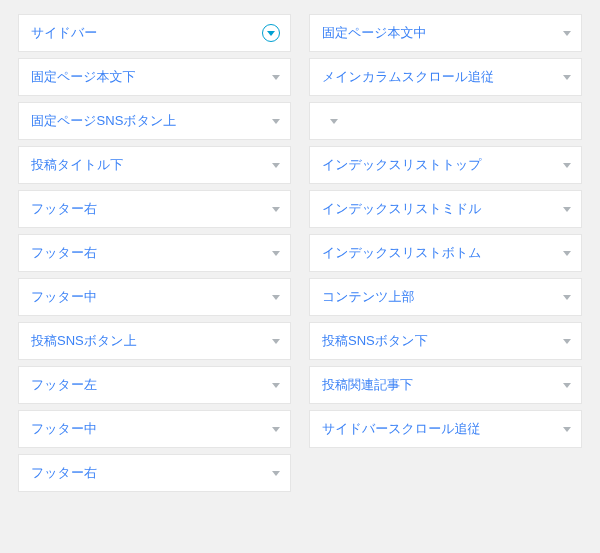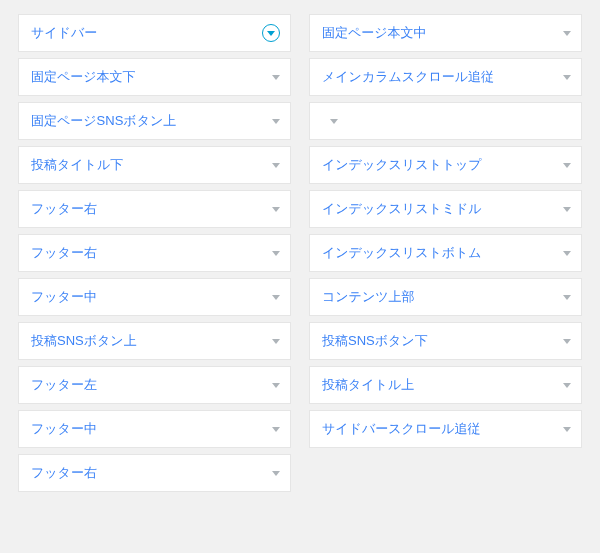--- a/index.html
+++ b/index.html
@@ -127,21 +127,21 @@
     </div>
     <div class="item">
       <span class="item-label">投稿SNSボタン下</span>
       <span class="toggle-tri"></span>
     </div>
     <div class="item">
       <span class="item-label">フッター左</span>
       <span class="toggle-tri"></span>
     </div>
     <div class="item">
-      <span class="item-label">投稿タイトル上</span>
+      <span class="item-label">投稿関連記事下</span>
       <span class="toggle-tri"></span>
     </div>
     <div class="item">
       <span class="item-label">フッター中</span>
       <span class="toggle-tri"></span>
     </div>
     <div class="item">
       <span class="item-label">サイドバースクロール追従</span>
       <span class="toggle-tri"></span>
     </div>

